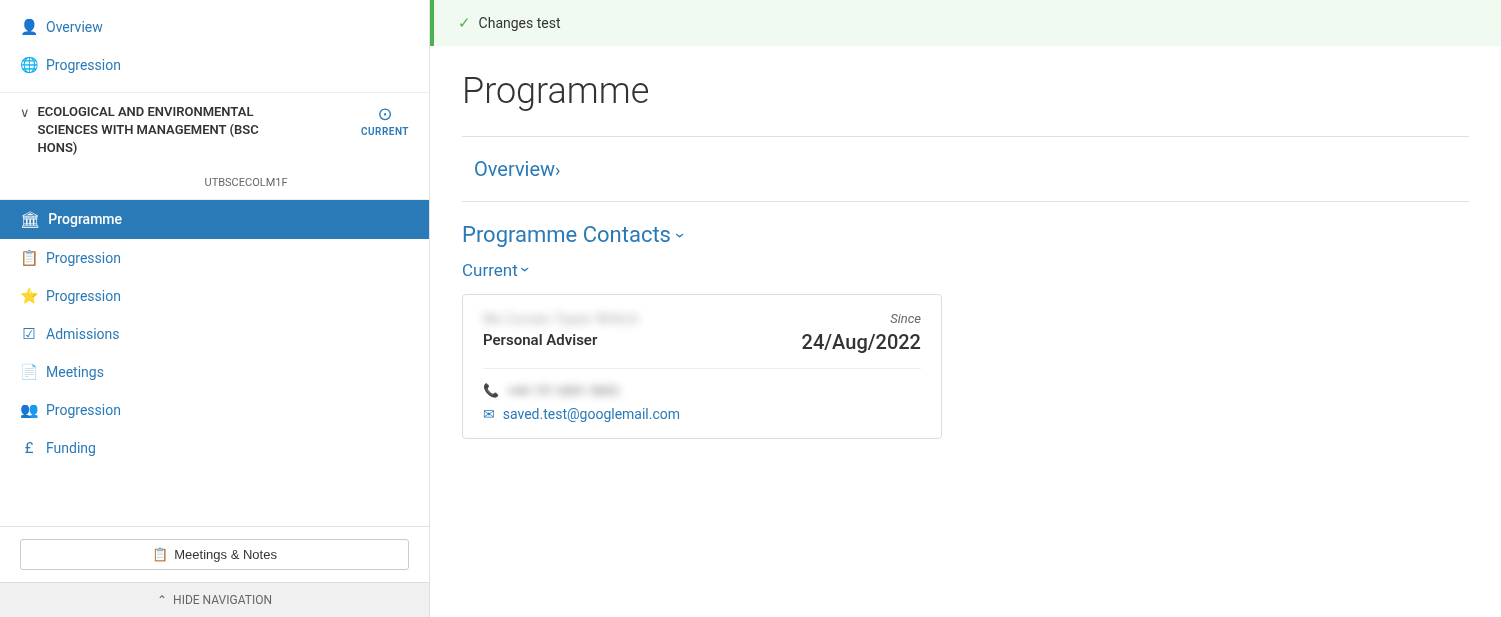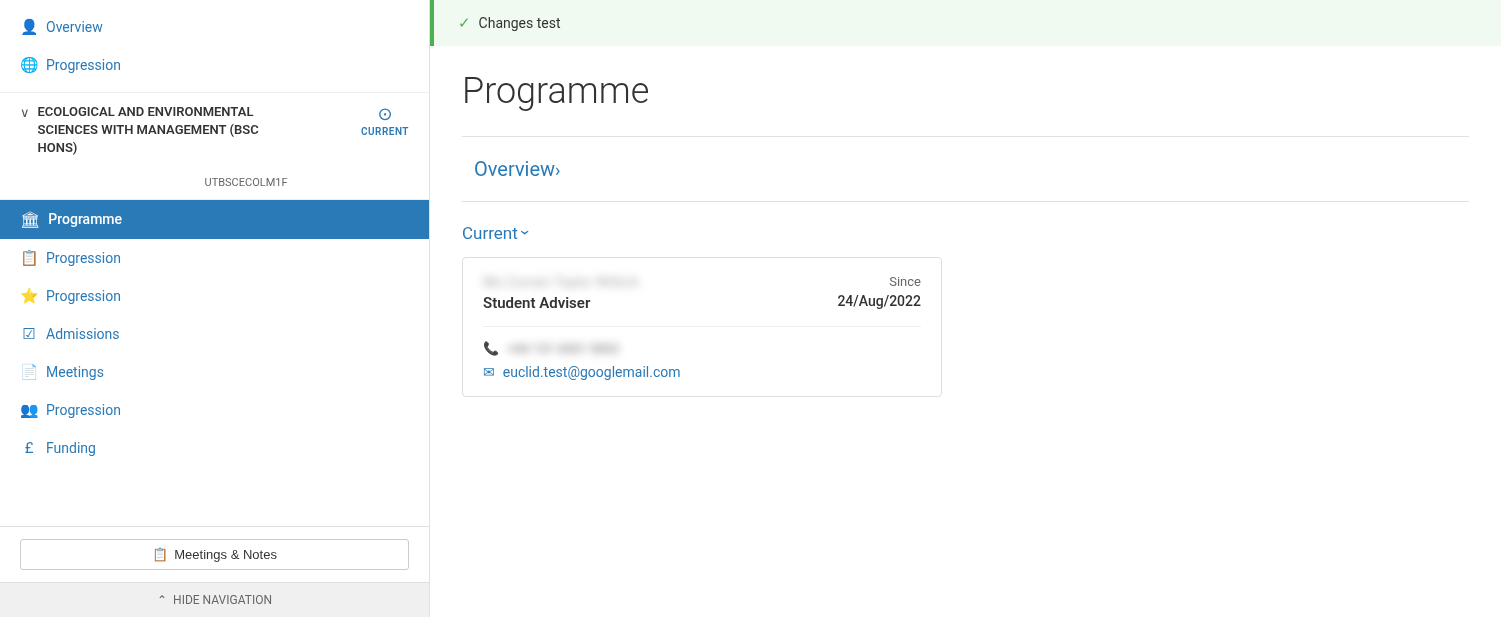--- a/index.html
+++ b/index.html
@@ -254,24 +254,25 @@
     }
 
     .contact-since {
       text-align: right;
     }
 
     .contact-since .since-label {
       font-size: 13px;
       color: #666;
       margin-bottom: 4px;
+      font-style: italic;
     }
 
     .contact-since .since-date {
-      font-size: 14px;
+      font-size: 20px;
       color: #333;
       font-weight: 500;
     }
 
     .contact-card-bottom {
       display: flex;
       flex-direction: column;
       gap: 8px;
     }
 
@@ -391,42 +392,46 @@
 
     <hr class="section-divider">
 
     <div class="section-link">
       <span>Overview</span>
       <span class="chevron-right"></span>
     </div>
 
     <hr class="section-divider">
 
+    <div class="section-heading">
+      <span>Programme Contacts</span>
+      <span class="chevron-down"></span>
+    </div>
 
     <div class="sub-heading">
       <span>Current</span>
       <span class="chevron-down"></span>
     </div>
 
     <div class="contact-card">
       <div class="contact-card-top">
         <div>
           <div class="contact-name">Ms Corrain Taylor Wittich</div>
-          <div class="contact-role">Student Adviser</div>
+          <div class="contact-role">Personal Adviser</div>
         </div>
         <div class="contact-since">
           <div class="since-label">Since</div>
           <div class="since-date">24/Aug/2022</div>
         </div>
       </div>
       <div class="contact-card-bottom">
         <div class="contact-phone">
           <span>📞</span>
           <span class="phone-number">+44 131 6501 5002</span>
         </div>
         <div class="contact-email">
           <span>✉</span>
-          <span>euclid.test@googlemail.com</span>
+          <span>saved.test@googlemail.com</span>
         </div>
       </div>
     </div>
   </div>
 </main>
 
 </body></html>

